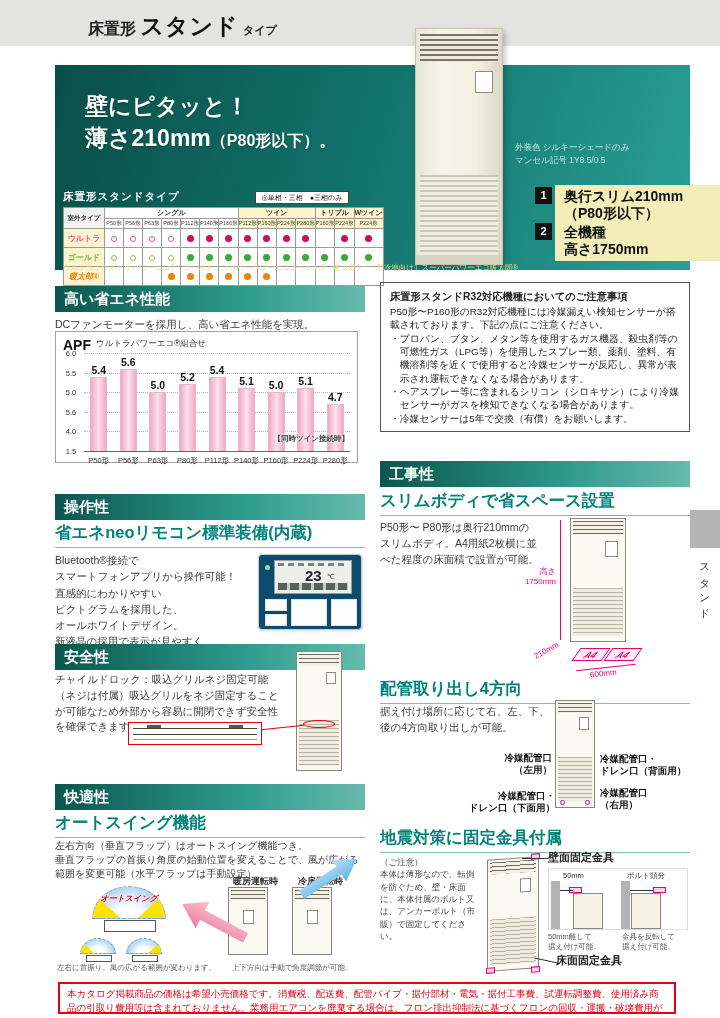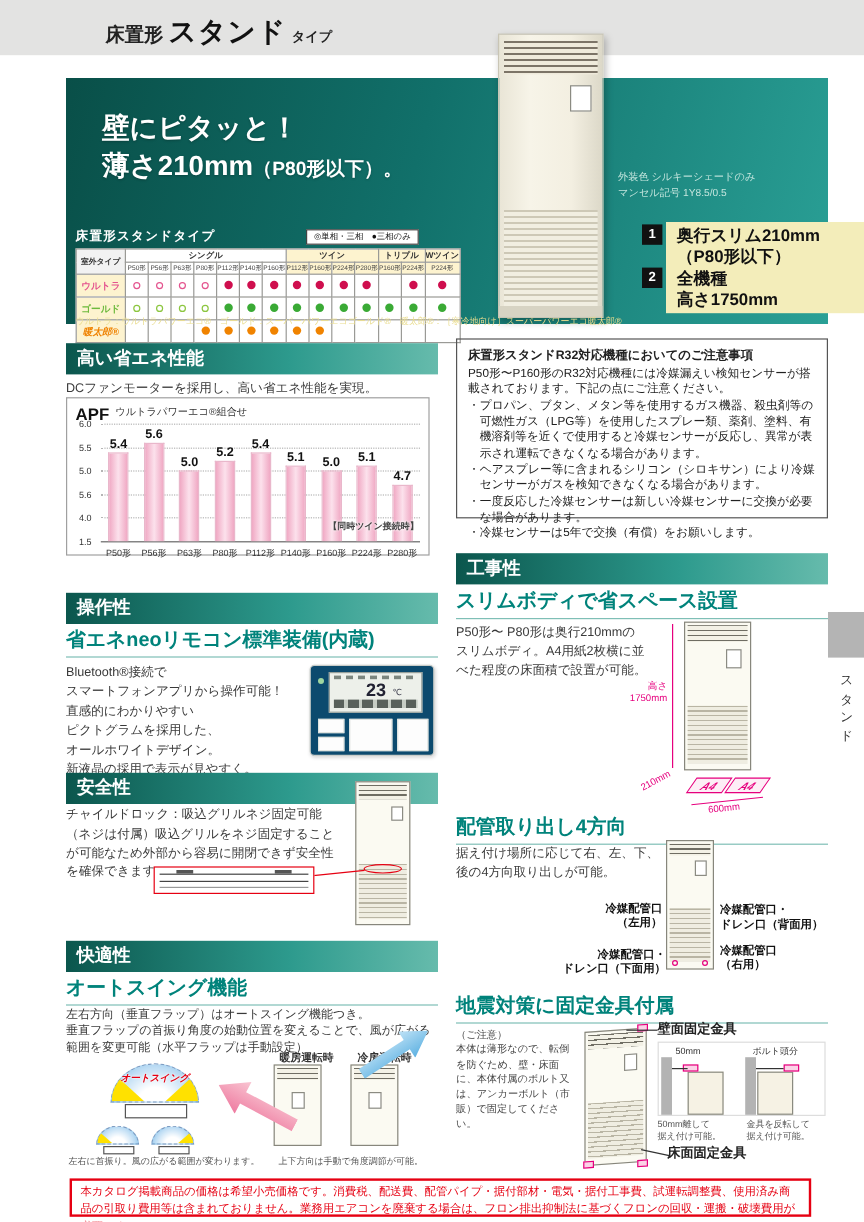--- a/index.html
+++ b/index.html
@@ -341,21 +341,20 @@
 </div>
 <div class="abs arrow-pink" style="left:178px;top:906px;width:72px;height:30px;transform:rotate(28deg)"></div>
 <div class="abs arrow-blue" style="left:296px;top:864px;width:66px;height:26px;transform:rotate(-33deg)"></div>
 <div class="abs cap" style="left:232px;top:963px">上下方向は手動で角度調節が可能。</div>
 
 <div class="abs notice" style="left:380px;top:282px;width:310px;height:150px">
   <div class="ttl">床置形スタンドR32対応機種においてのご注意事項</div>
   <div>P50形〜P160形のR32対応機種には冷媒漏えい検知センサーが搭載されております。下記の点にご注意ください。</div>
   <div class="blt">・プロパン、ブタン、メタン等を使用するガス機器、殺虫剤等の可燃性ガス（LPG等）を使用したスプレー類、薬剤、塗料、有機溶剤等を近くで使用すると冷媒センサーが反応し、異常が表示され運転できなくなる場合があります。</div>
   <div class="blt">・ヘアスプレー等に含まれるシリコン（シロキサン）により冷媒センサーがガスを検知できなくなる場合があります。</div>
-  <div class="blt">・一度反応した冷媒センサーは新しい冷媒センサーに交換が必要な場合があります。</div>
   <div class="blt">・冷媒センサーは5年で交換（有償）をお願いします。</div>
 </div>
 
 <div class="abs sec-h" style="left:380px;top:461px;width:310px">工事性</div>
 <div class="abs sub-t" style="left:380px;top:490px;width:310px">スリムボディで省スペース設置</div>
 <div class="abs bd" style="left:380px;top:520px;width:160px">P50形〜 P80形は奥行210mmのスリムボディ。A4用紙2枚横に並べた程度の床面積で設置が可能。</div>
 
 <div class="abs lineunit" style="left:570px;top:518px;width:56px;height:124px">
   <div class="abs hatch" style="left:2px;top:2px;right:2px;height:14px"></div>
   <div class="abs disp" style="right:7px;top:22px;width:13px;height:16px"></div>

